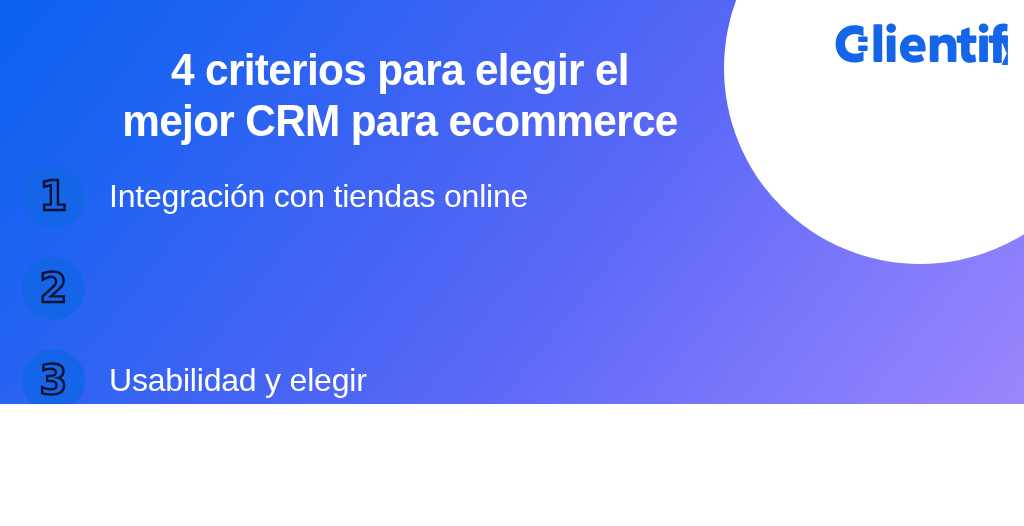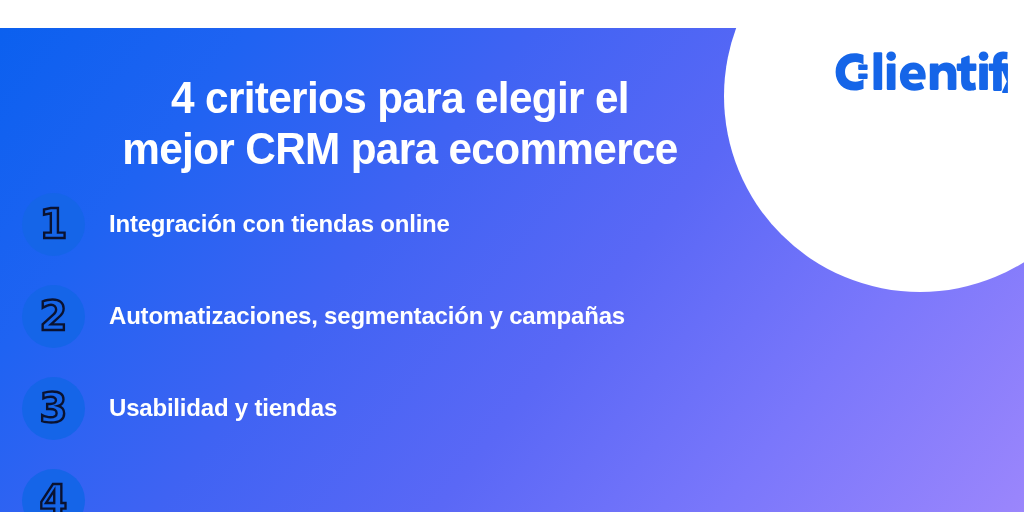--- a/index.html
+++ b/index.html
@@ -5,33 +5,32 @@
 <style>
   html, body {
     margin: 0;
     padding: 0;
     background: #ffffff;
   }
 
   .banner {
     position: relative;
     width: 1024px;
-    height: 484px;
+    height: 404px;
     overflow: hidden;
     font-family: "Liberation Sans", "DejaVu Sans", sans-serif;
     
     background:
       linear-gradient(128deg,
         #0b60ef 0%,
         #1f63f2 18%,
         #3f63f3 38%,
         #5a68f6 58%,
         #7a77fb 78%,
         #9b86fc 100%);
-    margin-top: 28px;
   }
 
   
   .corner-blob {
     position: absolute;
     top: -128px;
     right: -92px;
     width: 392px;
     height: 392px;
     border-radius: 50%;
@@ -100,22 +99,22 @@
     font-weight: 700;
     line-height: 1;
     color: transparent;
     -webkit-text-stroke: 2.4px #0a1230;
     text-shadow: none;
     transform: translateY(-1px);
     font-family: "DejaVu Sans", "Liberation Sans", sans-serif;
   }
   .criterion-label {
     color: #ffffff;
-    font-size: 24px;
-    font-weight: 700;
+    font-size: 32px;
+    font-weight: 400;
     line-height: 1.1;
     letter-spacing: -0.2px;
     white-space: nowrap;
   }
 </style>
 </head>
 <body>
 
 <div class="banner">
 
@@ -159,28 +158,27 @@
       <div class="badge">
         <span class="numeral">1</span>
       </div>
       <span class="criterion-label">Integración con tiendas online</span>
     </div>
 
     <div class="criterion">
       <div class="badge">
         <span class="numeral">2</span>
       </div>
-      <span class="criterion-label">Automatizaciones, segmentación y campañas</span>
     </div>
 
     <div class="criterion">
       <div class="badge">
         <span class="numeral">3</span>
       </div>
-      <span class="criterion-label">Usabilidad y tiendas</span>
+      <span class="criterion-label">Usabilidad y elegir</span>
     </div>
 
     <div class="criterion">
       <div class="badge">
         <span class="numeral">4</span>
       </div>
     </div>
 
   </div>
 </div>

